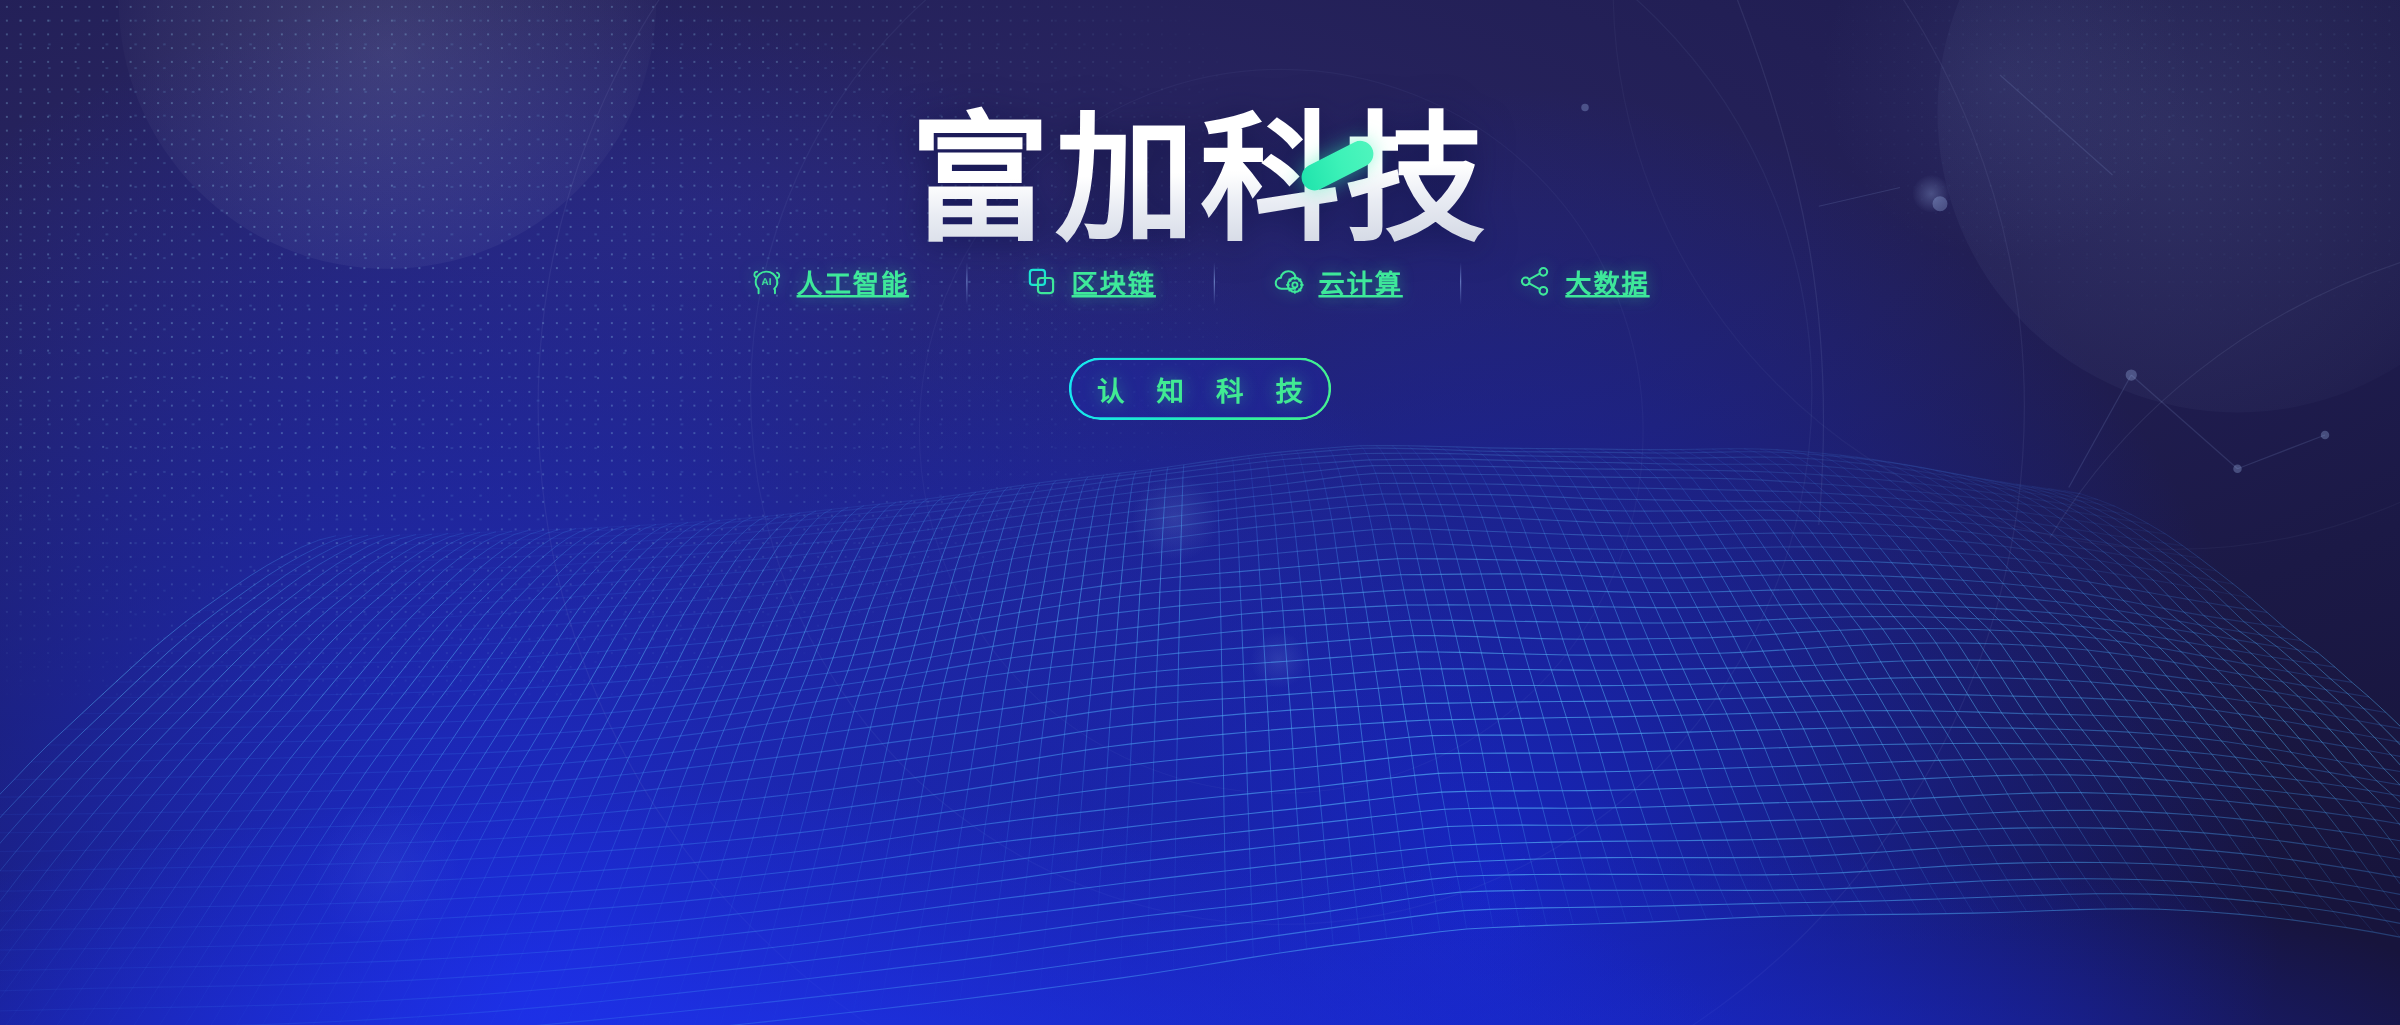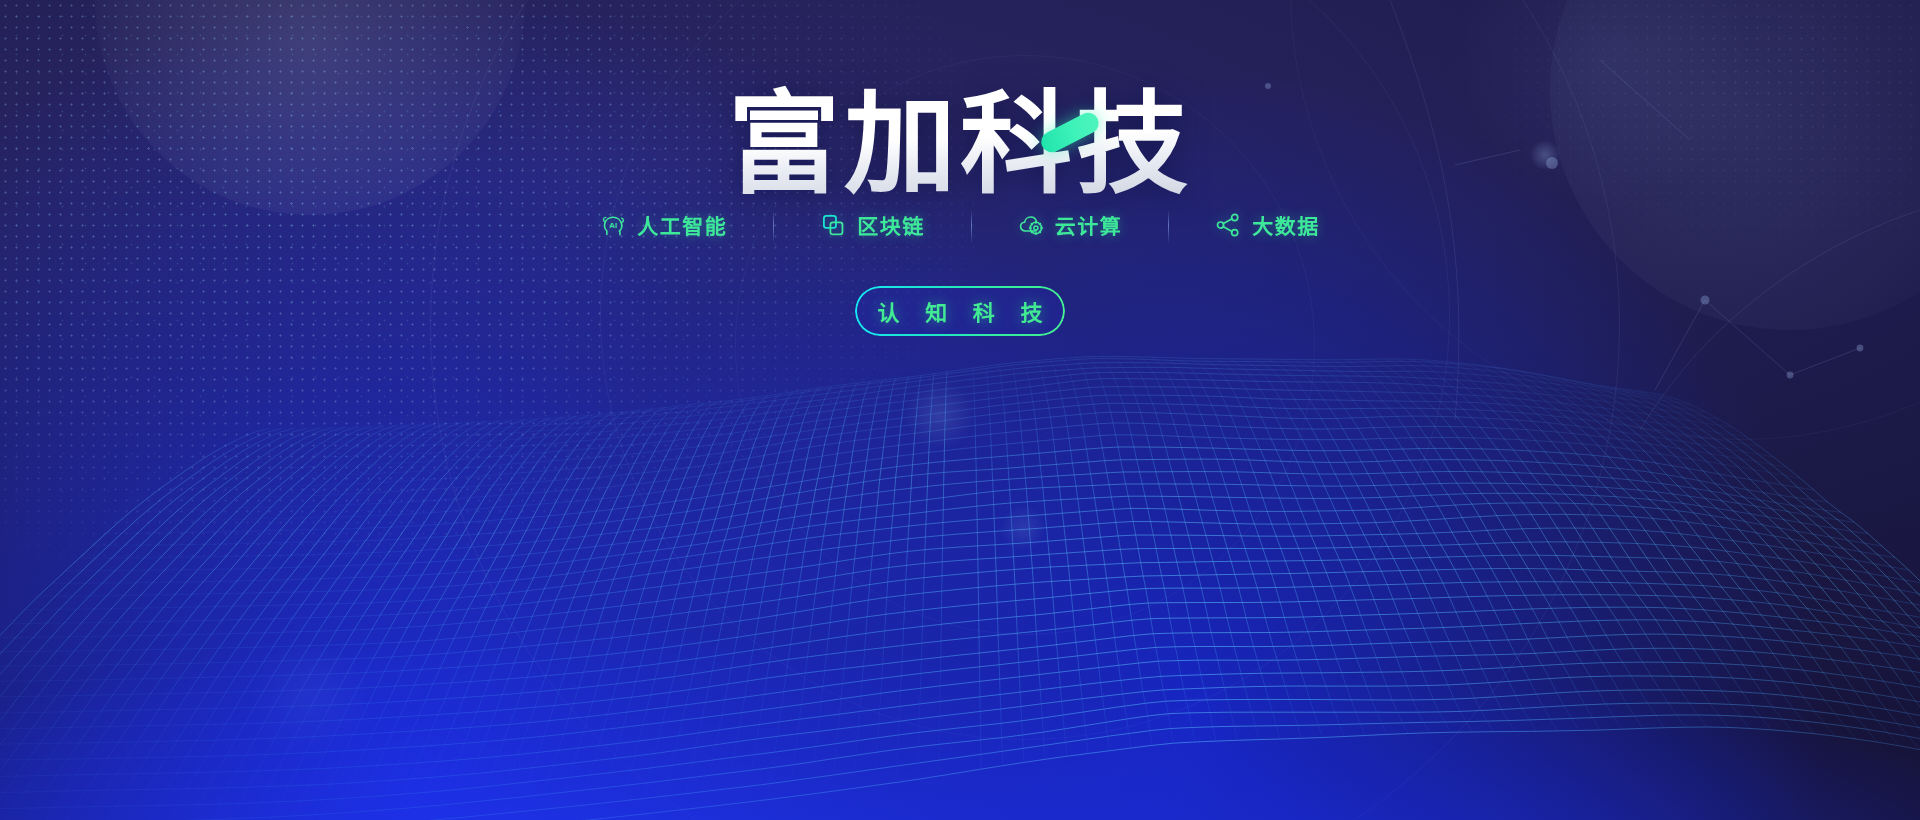--- a/index.html
+++ b/index.html
@@ -109,20 +109,21 @@
   }
   .feature .f-icon{
     width:26px; height:26px; display:block; flex:0 0 26px;
     filter:drop-shadow(0 0 6px rgba(45,230,170,.35));
   }
   .feature .f-label{
     font-size:21px; font-weight:700; color:#3ee89a;
     letter-spacing:1.5px; white-space:nowrap;
     text-shadow:0 0 12px rgba(45,230,150,.35);
     font-family:"DejaVu Sans","Liberation Sans",sans-serif;
+    text-decoration:underline;
   }
   .divider{
     width:1px; height:34px;
     background:linear-gradient(180deg,rgba(120,160,235,0) 0%,rgba(150,185,245,.55) 45%,rgba(120,160,235,0) 100%);
   }
 
   
   .cta-wrap{ margin-top:42px; position:relative; z-index:4; }
   .cta{
     position:relative; display:flex; align-items:center; justify-content:center;

